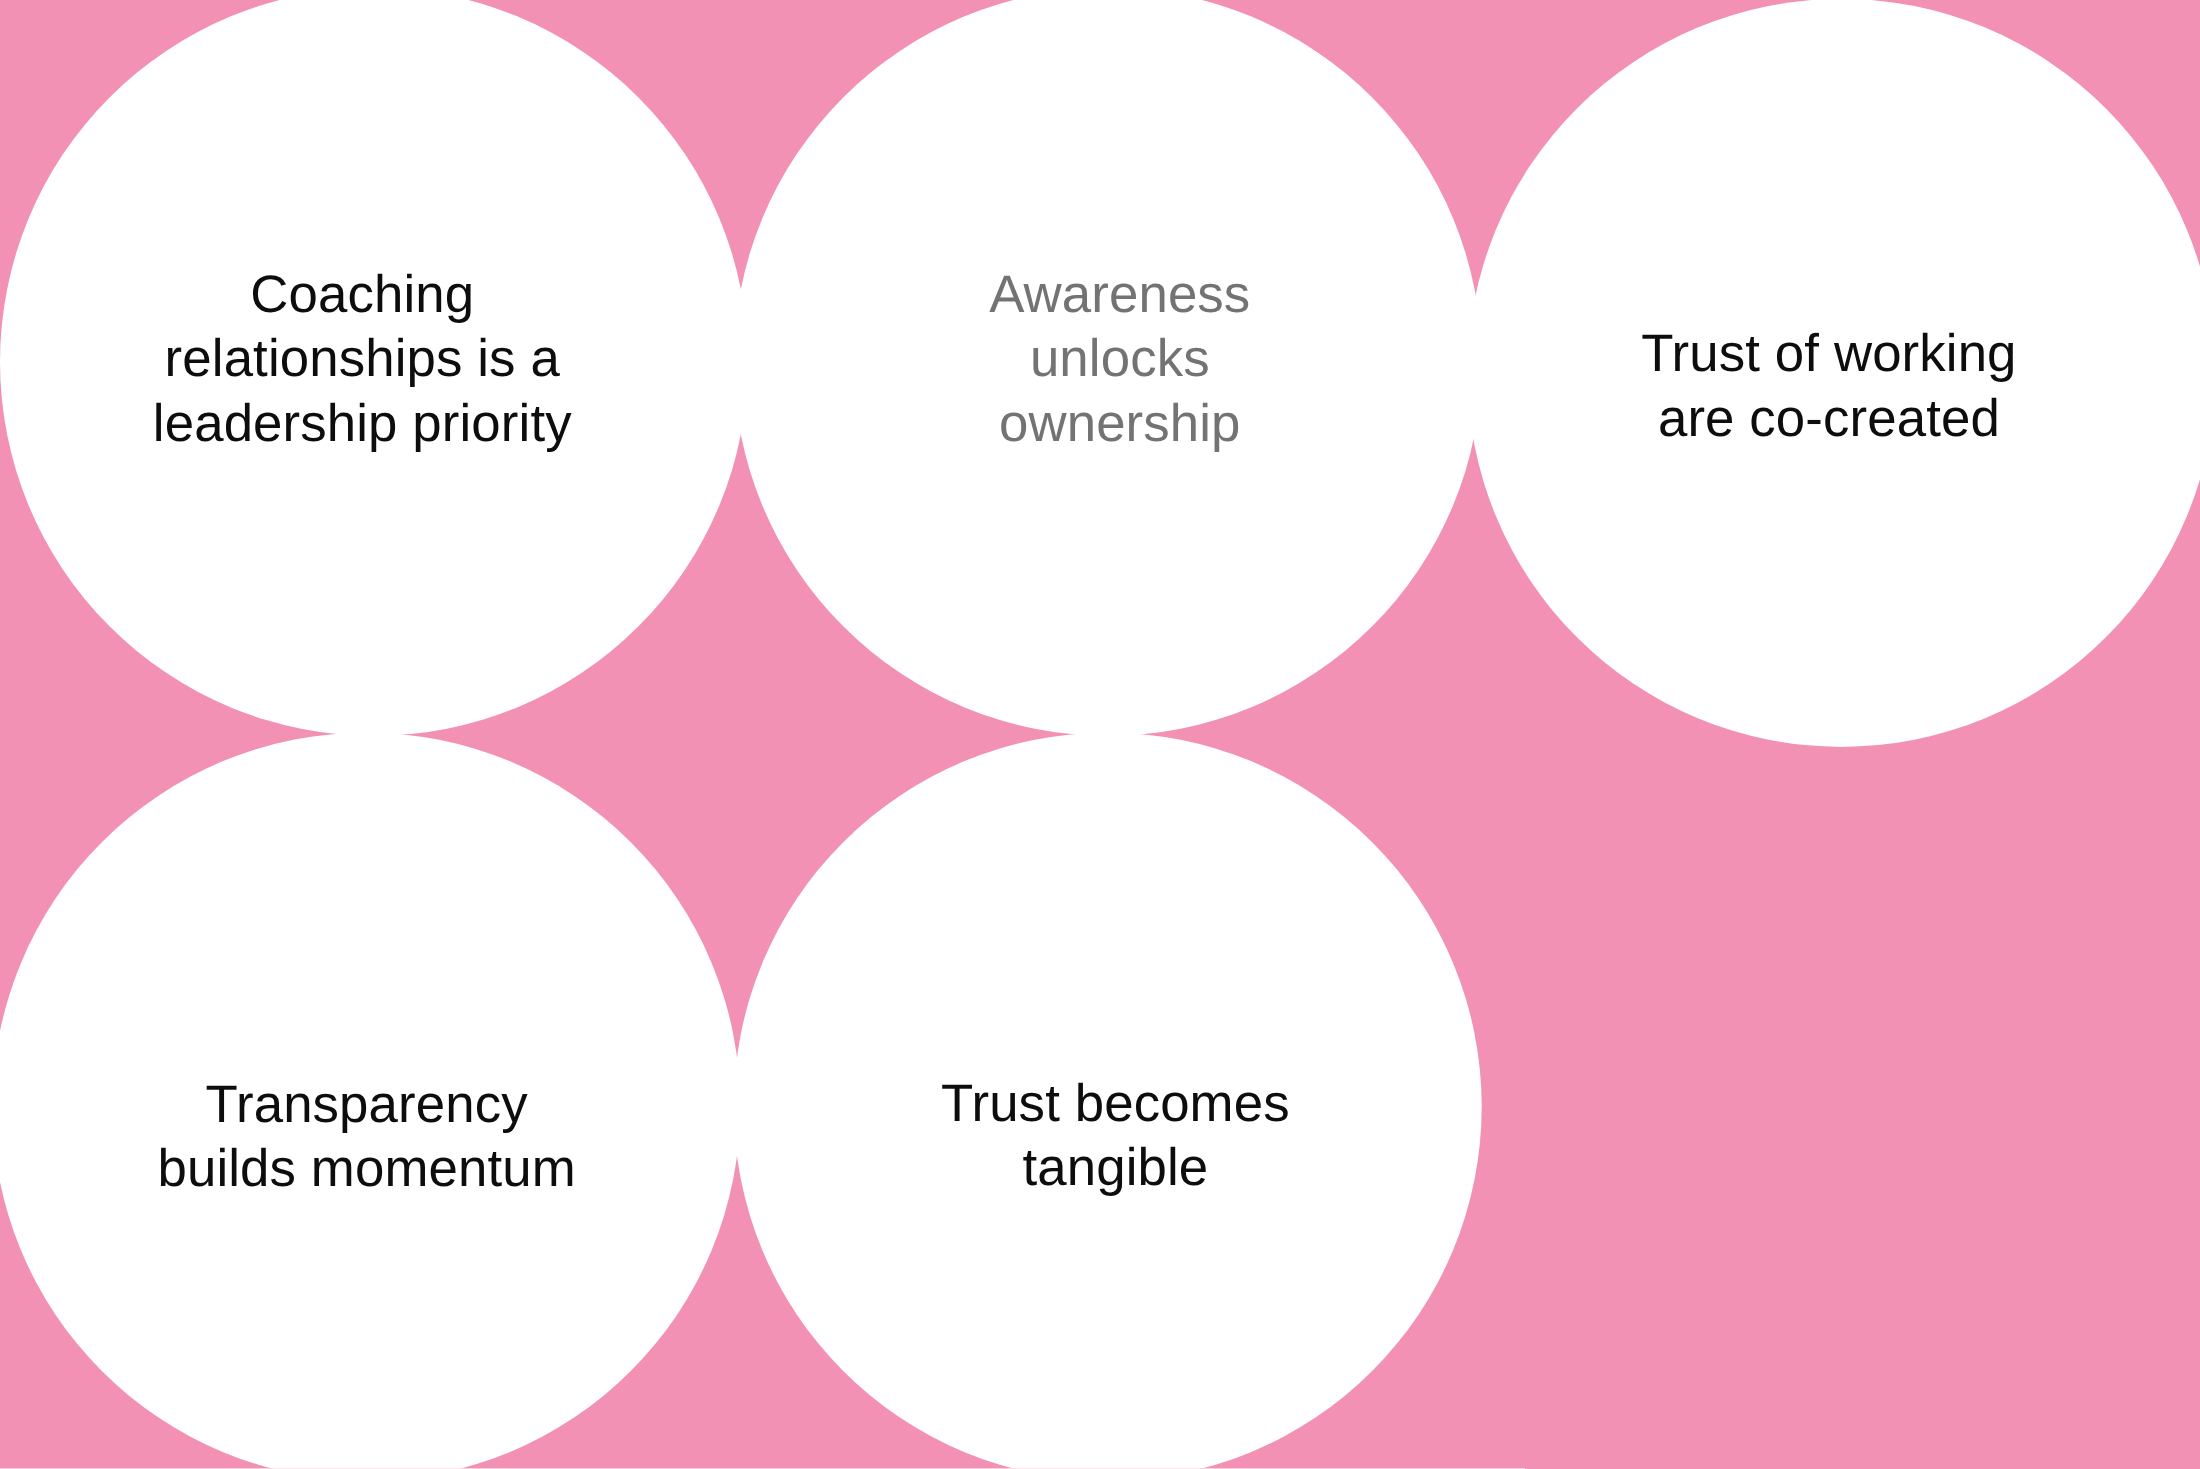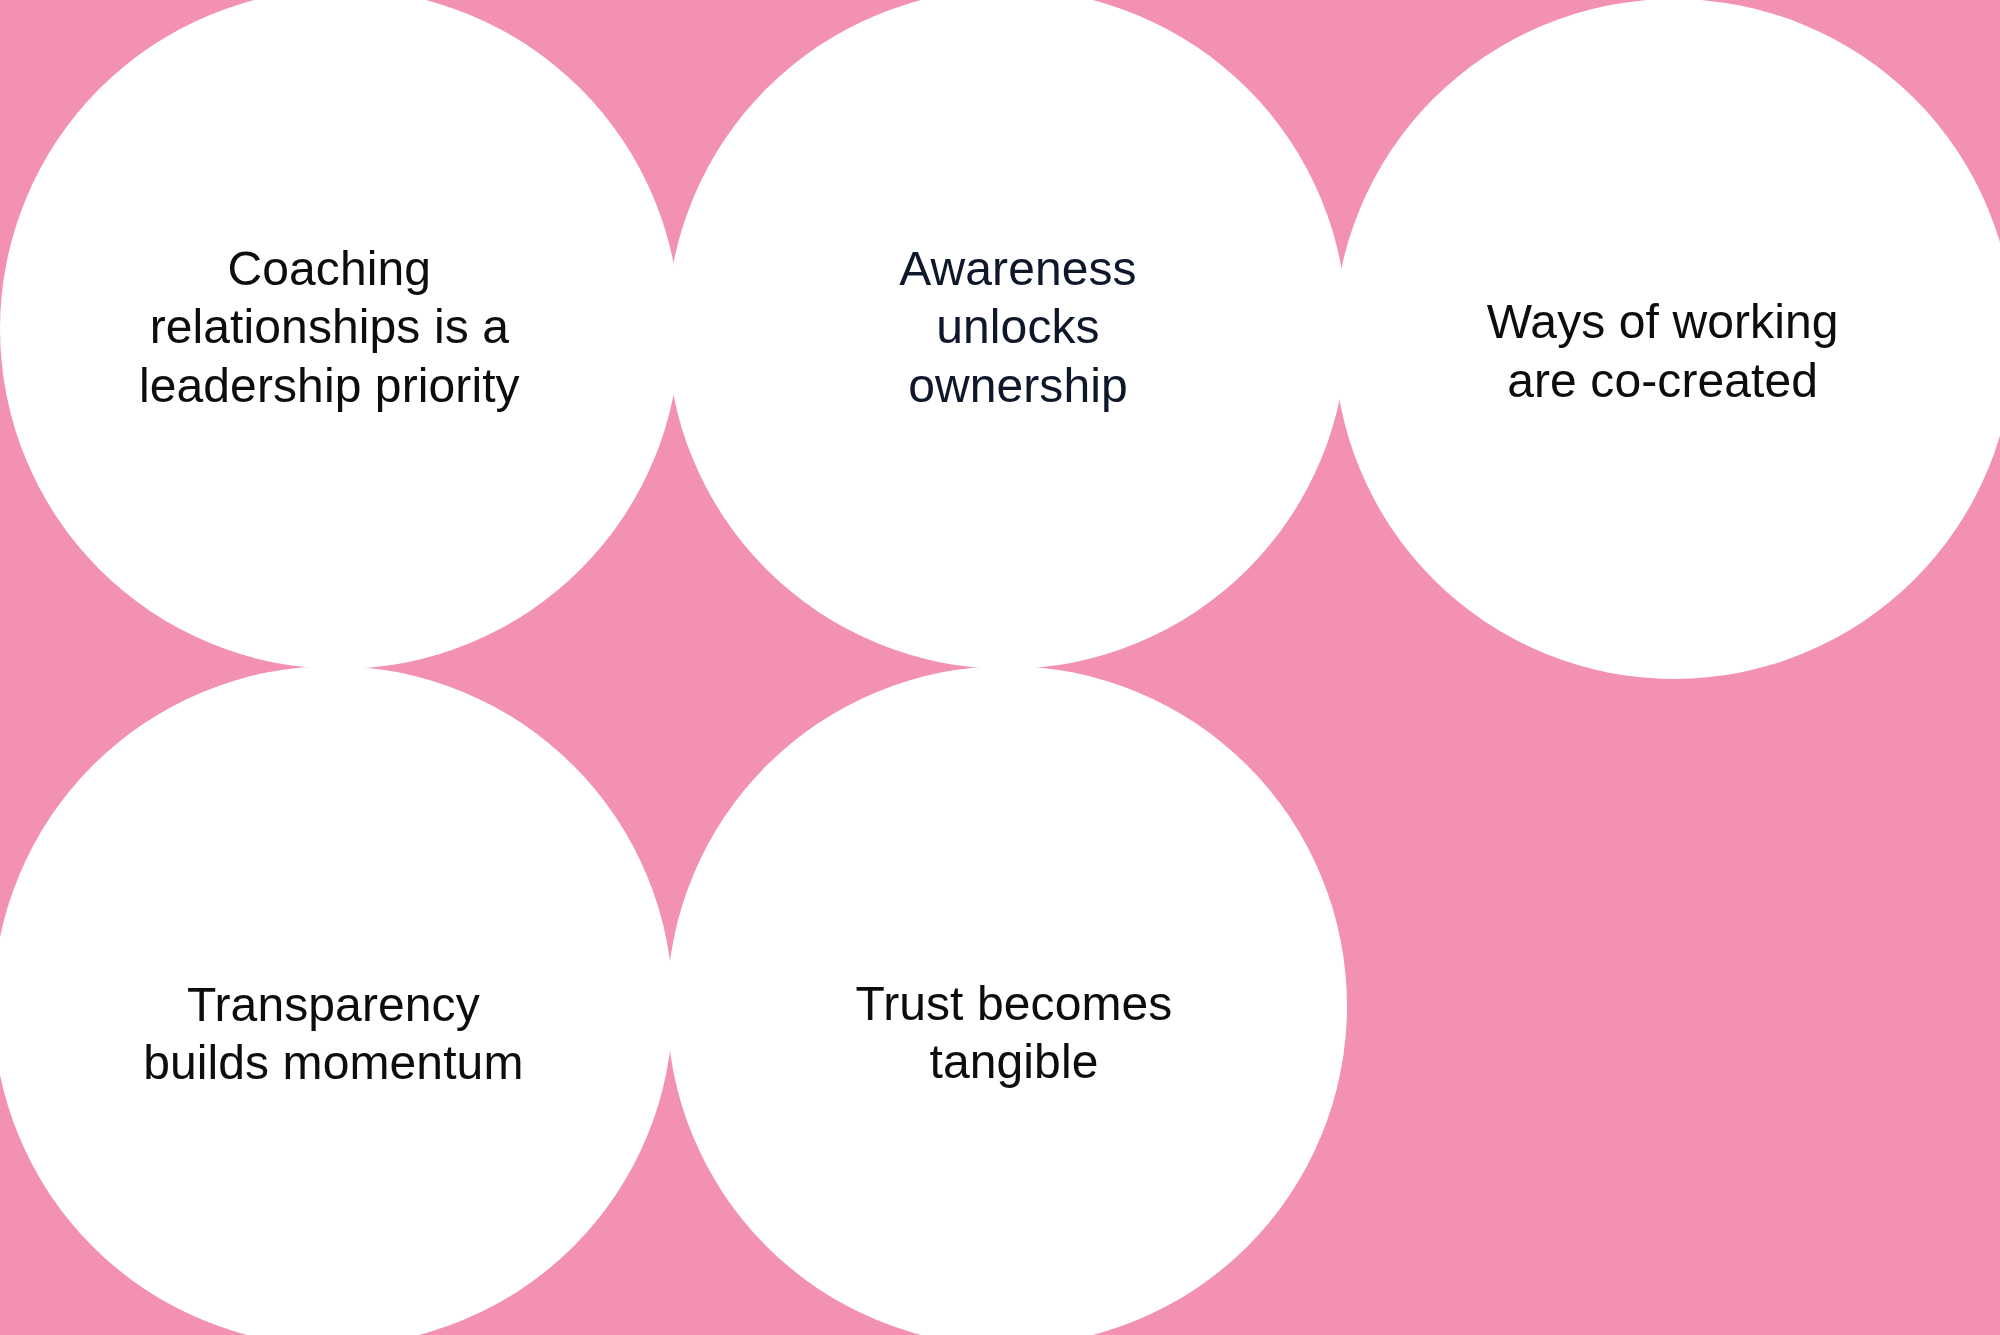--- a/index.html
+++ b/index.html
@@ -86,28 +86,28 @@
     <div class="circle-cell cell-r1c1">
       <div class="circle" style="background: rgb(255, 255, 255);"></div>
       <div class="circle-label" style="color: rgb(13, 13, 13);">Coaching
 relationships is a
 leadership priority</div>
     </div>
 
 
     <div class="circle-cell cell-r1c3">
       <div class="circle" style="background: rgb(255, 255, 255);"></div>
-      <div class="circle-label" style="color: #0f172a;">Awareness
+      <div class="circle-label" style="color: #737373;">Awareness
 unlocks
 ownership</div>
     </div>
 
     <div class="circle-cell cell-r2c1">
       <div class="circle" style="background: rgb(255, 255, 255);"></div>
-      <div class="circle-label" style="color: rgb(13, 13, 13);">Ways of working
+      <div class="circle-label" style="color: rgb(13, 13, 13);">Trust of working
 are co-created</div>
     </div>
 
     <div class="circle-cell cell-r2c2">
       <div class="circle" style="background: rgb(255, 255, 255);"></div>
       <div class="circle-label" style="color: rgb(13, 13, 13);">Transparency
 builds momentum</div>
     </div>
 
     <div class="circle-cell cell-r2c3">

